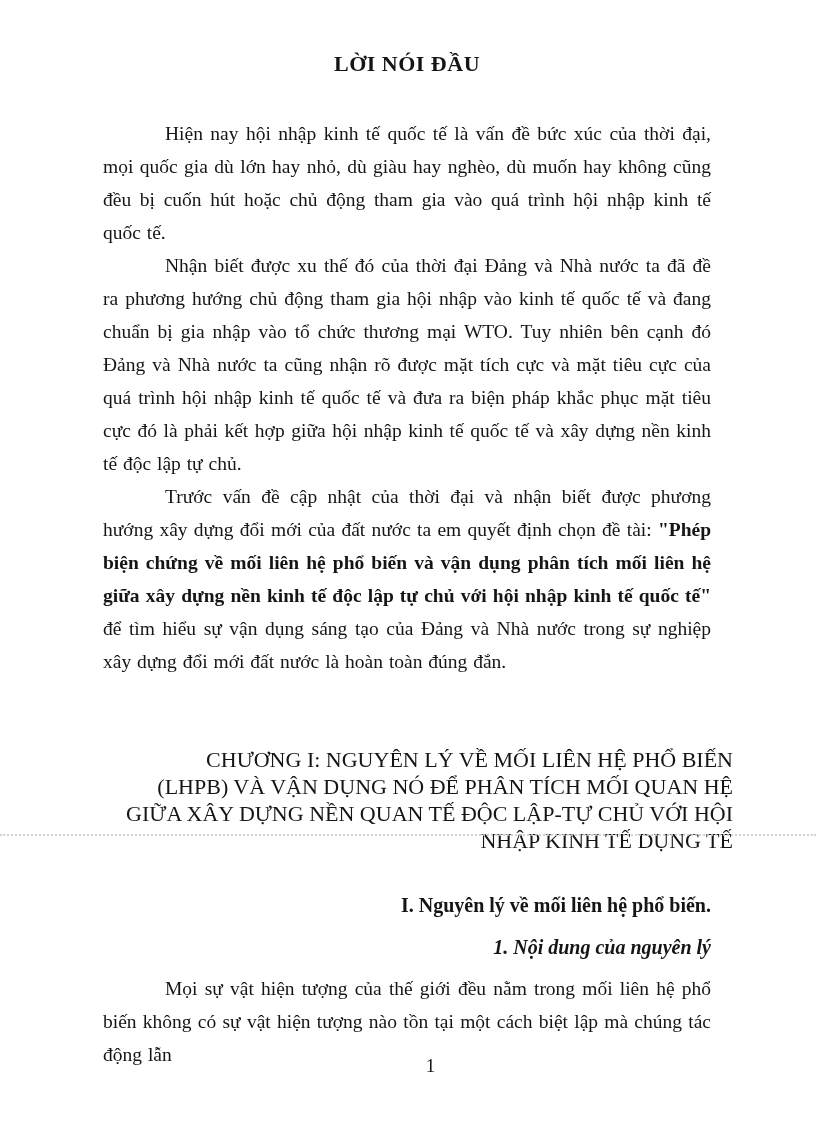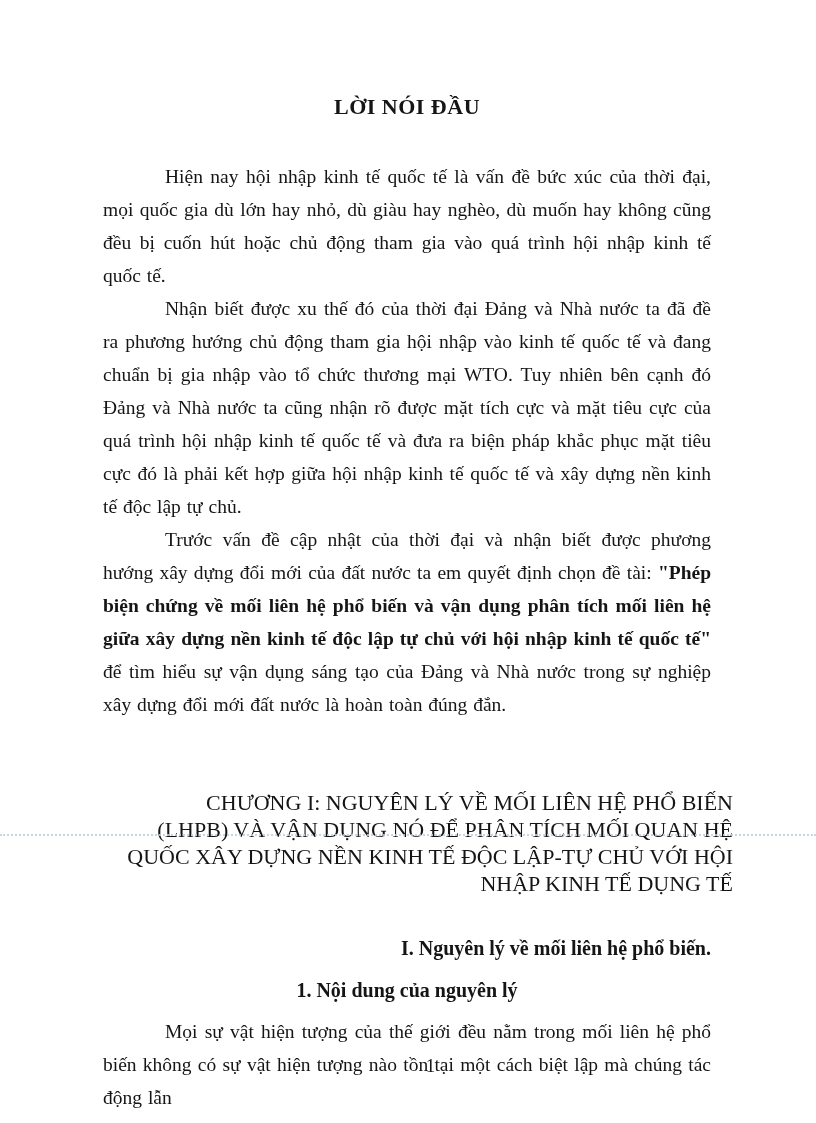--- a/index.html
+++ b/index.html
@@ -13,21 +13,21 @@
     position: relative;
     overflow: hidden;
     font-family: "Liberation Serif", "DejaVu Serif", serif;
     color: #151515;
   }
   .page {
     position: relative;
     width: 816px;
     height: 838px;
     box-sizing: border-box;
-    padding: 92px 105px 0 103px;
+    padding: 49px 105px 0 103px;
     background: #ffffff;
   }
   .doc-title {
     margin: 0;
     font-size: 22px;
     line-height: 30px;
     font-weight: bold;
     text-align: center;
     letter-spacing: 0.5px;
   }
@@ -57,21 +57,22 @@
     font-size: 20px;
     line-height: 27px;
     font-weight: bold;
     text-align: right;
   }
   .subsection-heading {
     margin: 15px 0 0 0;
     font-size: 20px;
     line-height: 27px;
     font-weight: bold;
-    text-align: center;
+    font-style: italic;
+    text-align: right;
   }
   .par-after-heading {
     margin-top: 11px;
   }
   .page-number {
     position: absolute;
     left: 0;
     top: 1054px;
     width: 816px;
     box-sizing: border-box;
@@ -99,21 +100,21 @@
 
   <p class="body-par par-first">Hiện nay hội nhập kinh tế quốc tế là vấn đề bức xúc của thời đại, mọi quốc gia dù lớn hay nhỏ, dù giàu hay nghèo, dù muốn hay không cũng đều bị cuốn hút hoặc chủ động tham gia vào quá trình hội nhập kinh tế quốc tế.</p>
 
   <p class="body-par">Nhận biết được xu thế đó của thời đại Đảng và Nhà nước ta đã đề ra phương hướng chủ động tham gia hội nhập vào kinh tế quốc tế và đang chuẩn bị gia nhập vào tổ chức thương mại WTO. Tuy nhiên bên cạnh đó Đảng và Nhà nước ta cũng nhận rõ được mặt tích cực và mặt tiêu cực của quá trình hội nhập kinh tế quốc tế và đưa ra biện pháp khắc phục mặt tiêu cực đó là phải kết hợp giữa hội nhập kinh tế quốc tế và xây dựng nền kinh tế độc lập tự chủ.</p>
 
   <p class="body-par"><span>Trước vấn đề cập nhật  của thời đại và nhận biết được phương hướng xây dựng đổi mới của đất nước ta em quyết định chọn đề tài: </span><span class="bold-inline">"Phép biện chứng về mối liên hệ phổ biến và vận dụng phân tích mối liên hệ giữa xây dựng nền kinh tế độc lập tự chủ với hội nhập kinh tế quốc tế"</span><span> để tìm hiểu sự vận dụng sáng tạo của Đảng và Nhà nước trong sự nghiệp xây dựng đổi mới đất nước là hoàn toàn đúng đắn.</span></p>
 
   <div class="chapter-heading">
     <div>CHƯƠNG I: NGUYÊN LÝ VỀ MỐI LIÊN HỆ PHỔ BIẾN</div>
     <div>(LHPB) VÀ VẬN DỤNG NÓ ĐỂ PHÂN TÍCH MỐI QUAN HỆ</div>
-    <div>QUỐC XÂY DỰNG NỀN KINH TẾ ĐỘC LẬP-TỰ CHỦ VỚI HỘI</div>
+    <div>GIỮA XÂY DỰNG NỀN QUAN TẾ ĐỘC LẬP-TỰ CHỦ VỚI HỘI</div>
     <div>NHẬP KINH TẾ DỤNG TẾ</div>
   </div>
 
   <h2 class="section-heading">I. Nguyên lý về mối liên hệ phổ biến.</h2>
 
   <h3 class="subsection-heading">1. Nội dung của nguyên lý</h3>
 
   <p class="body-par par-after-heading">Mọi sự vật hiện tượng của thế giới đều nằm trong mối liên hệ phổ biến không có sự vật hiện tượng nào tồn tại một cách biệt lập mà chúng tác động lẫn</p>
 
   <div class="page-number">1</div>

